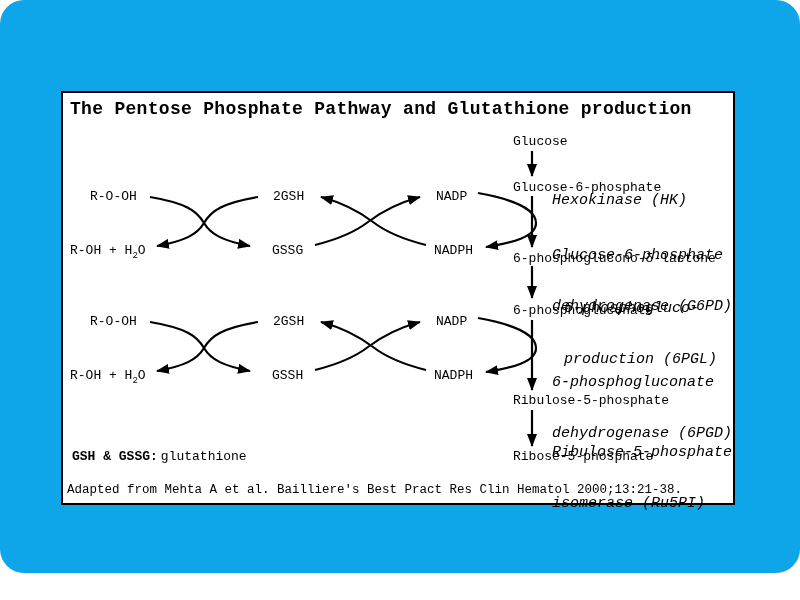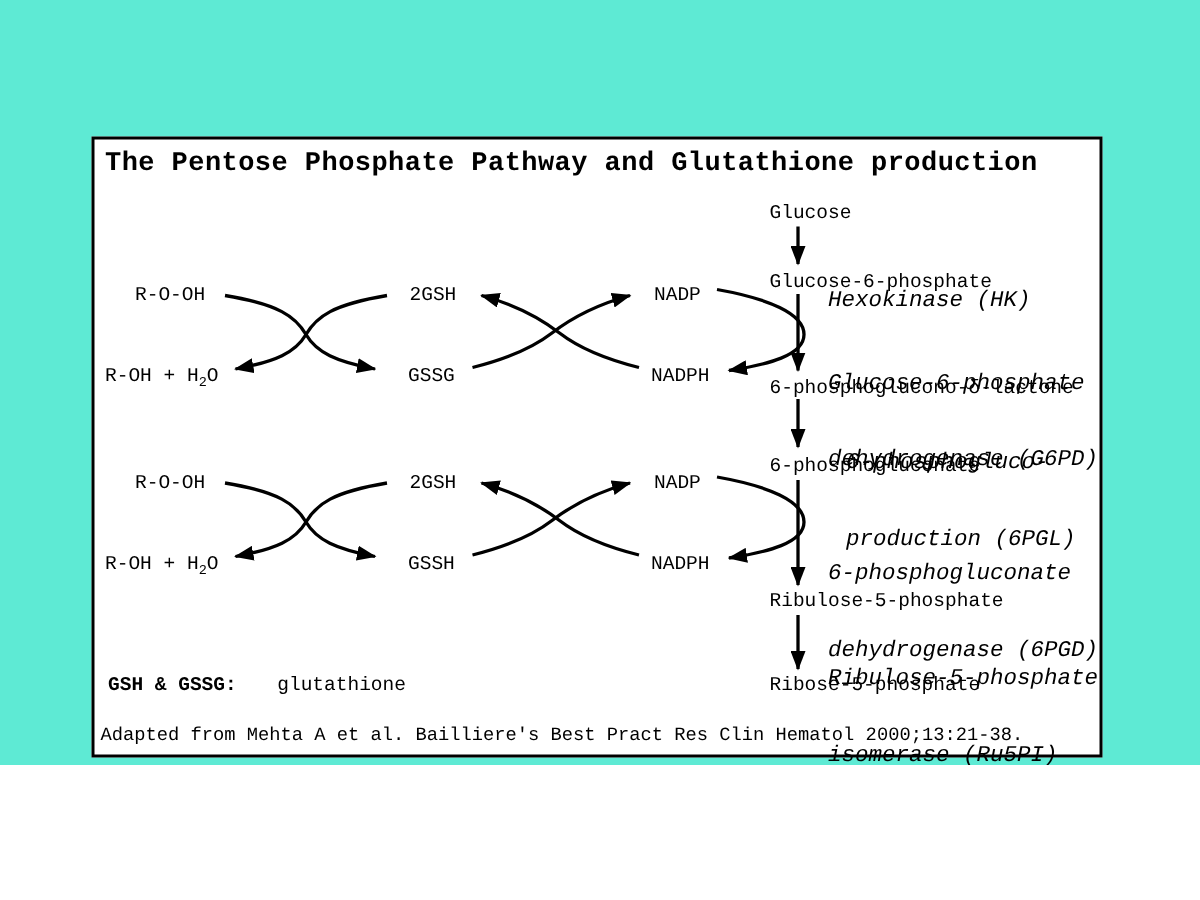--- a/index.html
+++ b/index.html
@@ -1,27 +1,27 @@
 <!DOCTYPE html>
 <html><head>
 <meta charset="utf-8">
 <style>
   html,body{margin:0;padding:0;background:#ffffff;}
-  .screen{position:relative;width:800px;height:510px;background:#5eead4;
-          font-family:"Liberation Mono","DejaVu Sans Mono",monospace;color:#000;overflow:hidden;}
+  .screen{position:relative;width:800px;height:573px;background:#0ea5e9;
+          font-family:"Liberation Mono","DejaVu Sans Mono",monospace;color:#000;overflow:hidden;border-radius:24px;}
   .frame{position:absolute;left:61px;top:91px;width:674px;height:414px;
          border:2px solid #000;box-sizing:border-box;background:#ffffff;}
   .title{position:absolute;left:70px;top:99px;margin:0;font-size:18px;font-weight:bold;
          line-height:20px;letter-spacing:.3px;white-space:pre;}
   .lbl{position:absolute;font-size:13px;font-weight:normal;line-height:16px;white-space:pre;}
   .enz{position:absolute;font-size:15px;font-style:italic;font-weight:normal;
        line-height:17px;white-space:pre;}
   .legend{position:absolute;left:72px;top:449px;font-size:13px;line-height:16px;white-space:pre;}
   .legend .term{font-weight:bold;margin-top:34px;}
-  .legend .def{margin-left:27px;font-weight:normal;}
+  .legend .def{margin-left:3px;font-weight:normal;}
   .cite{position:absolute;left:67px;top:483px;font-size:12.5px;line-height:15px;white-space:pre;text-align:center;}
   sub{font-size:9px;line-height:0;}
   svg.overlay{position:absolute;left:0;top:0;pointer-events:none;}
 </style>
 </head>
 <body>
 
 <div class="screen">
 
   <div class="frame"></div>

